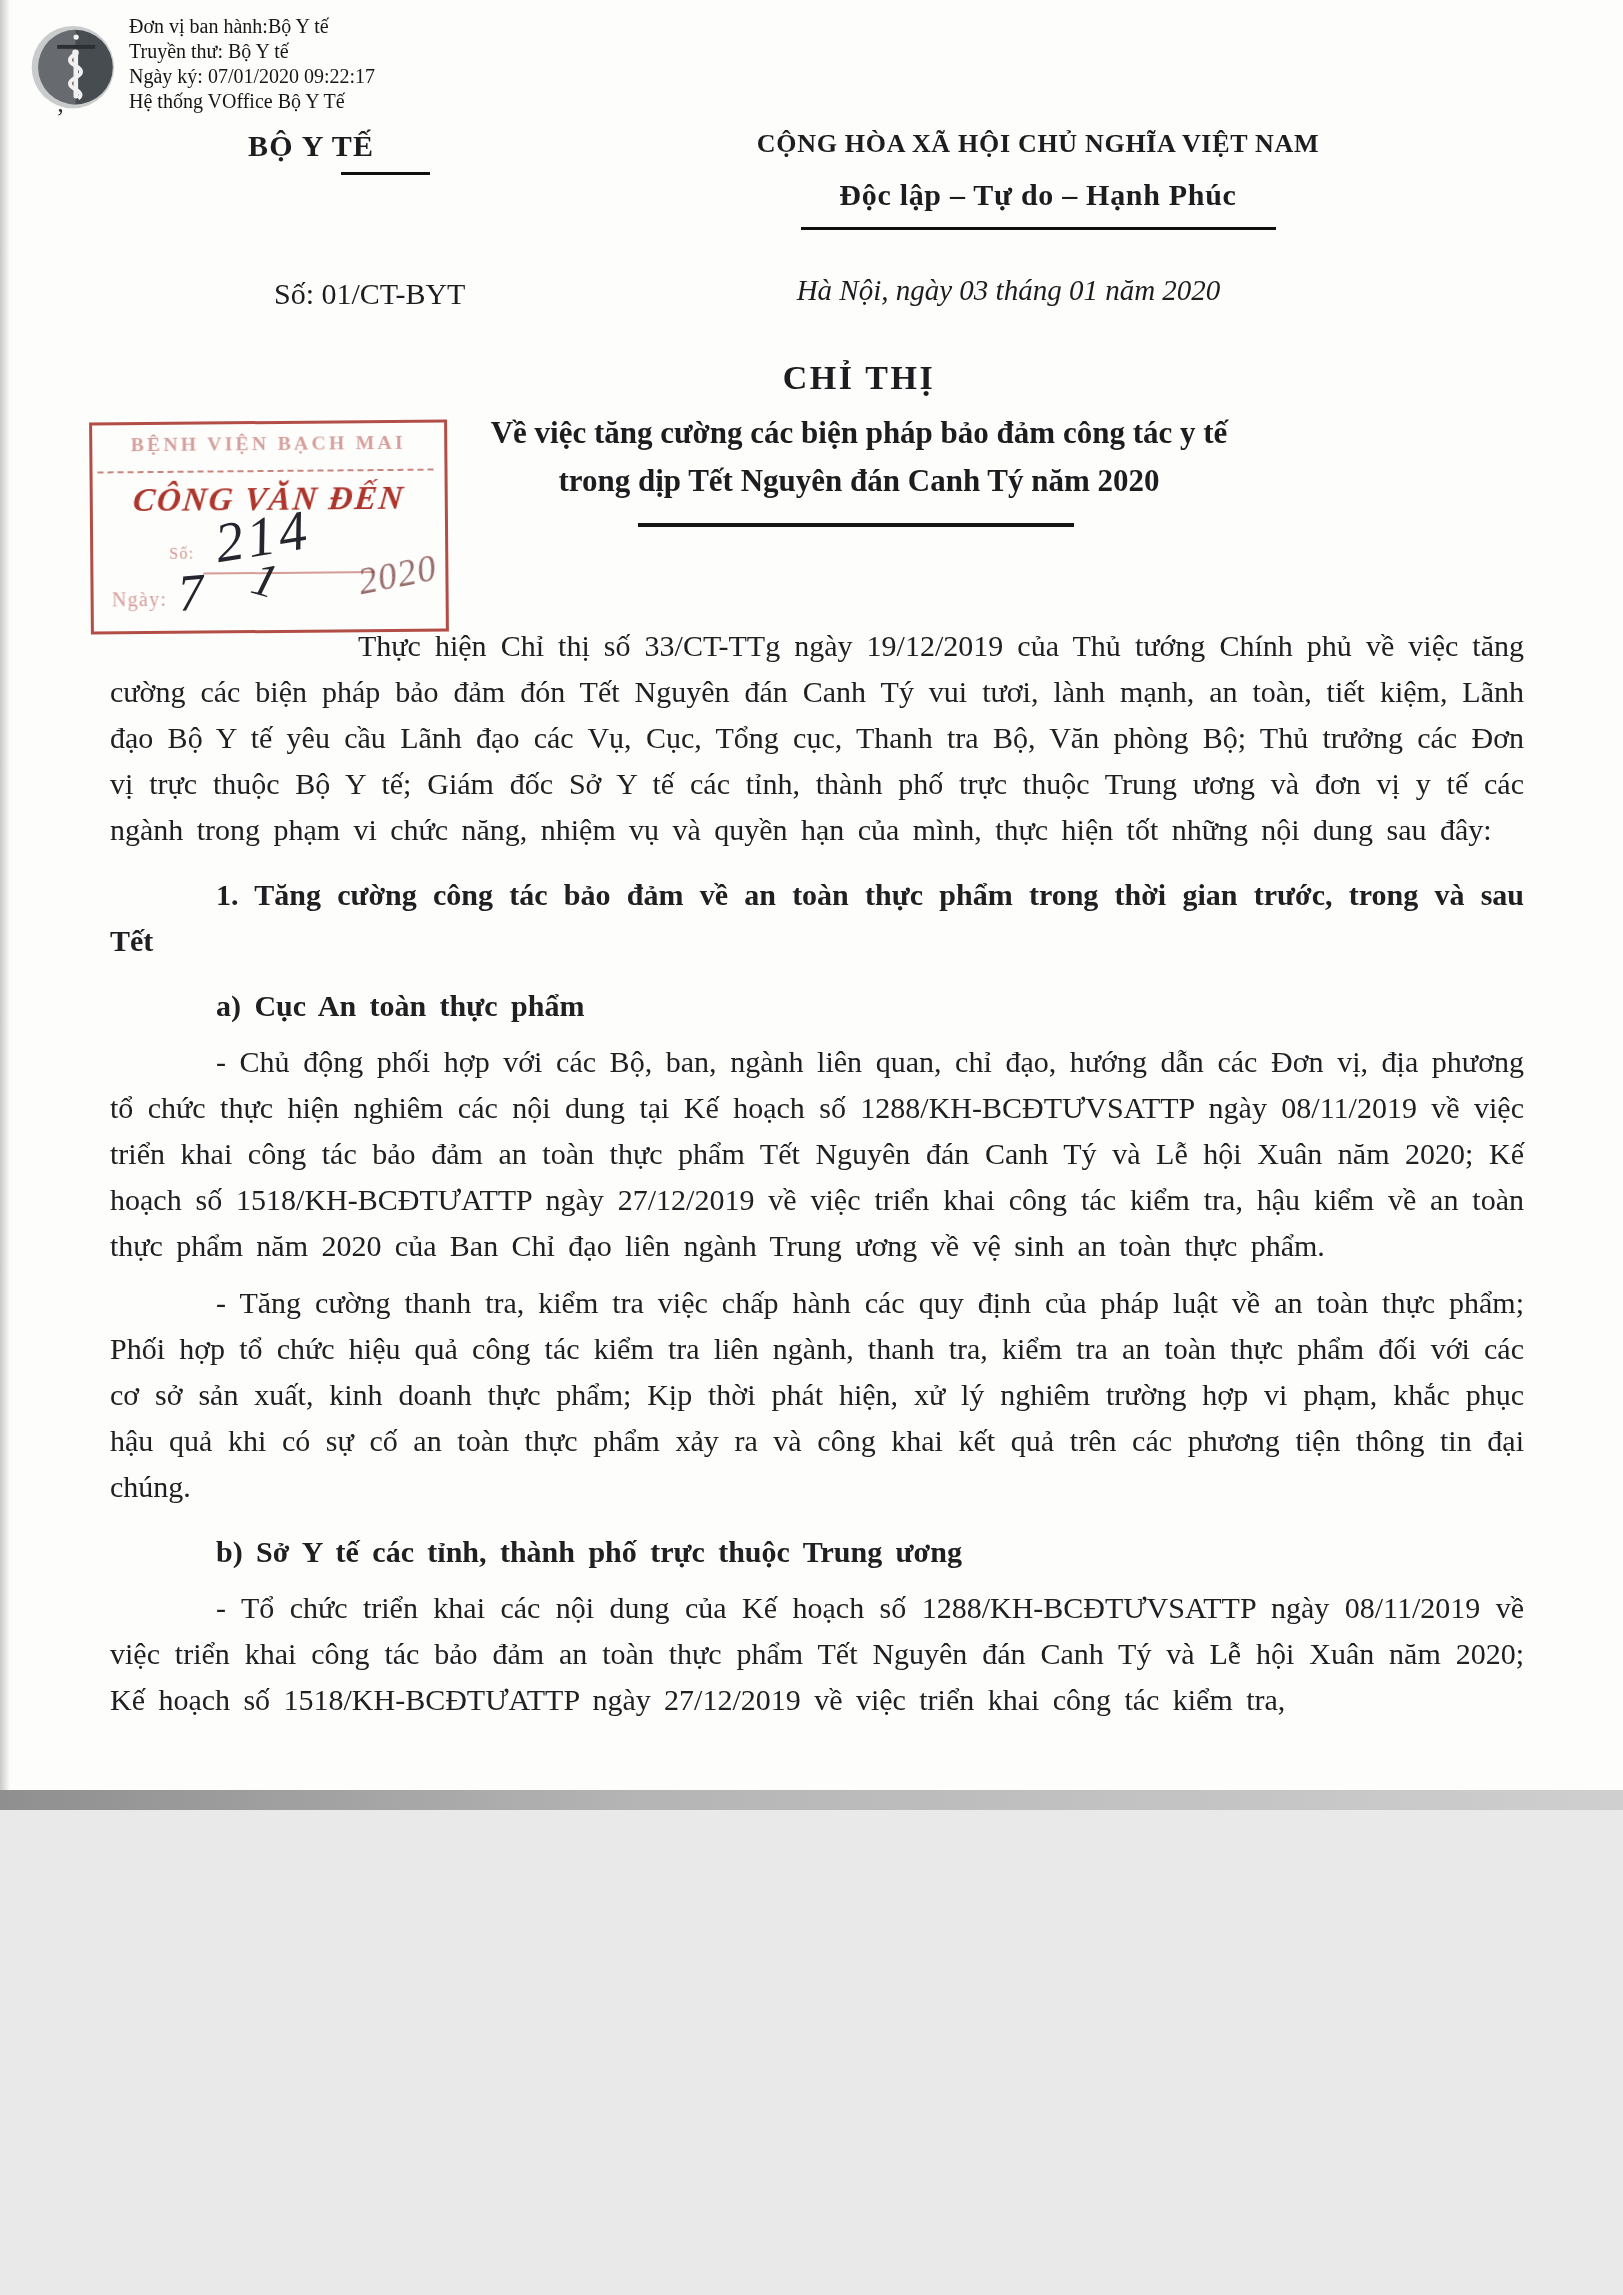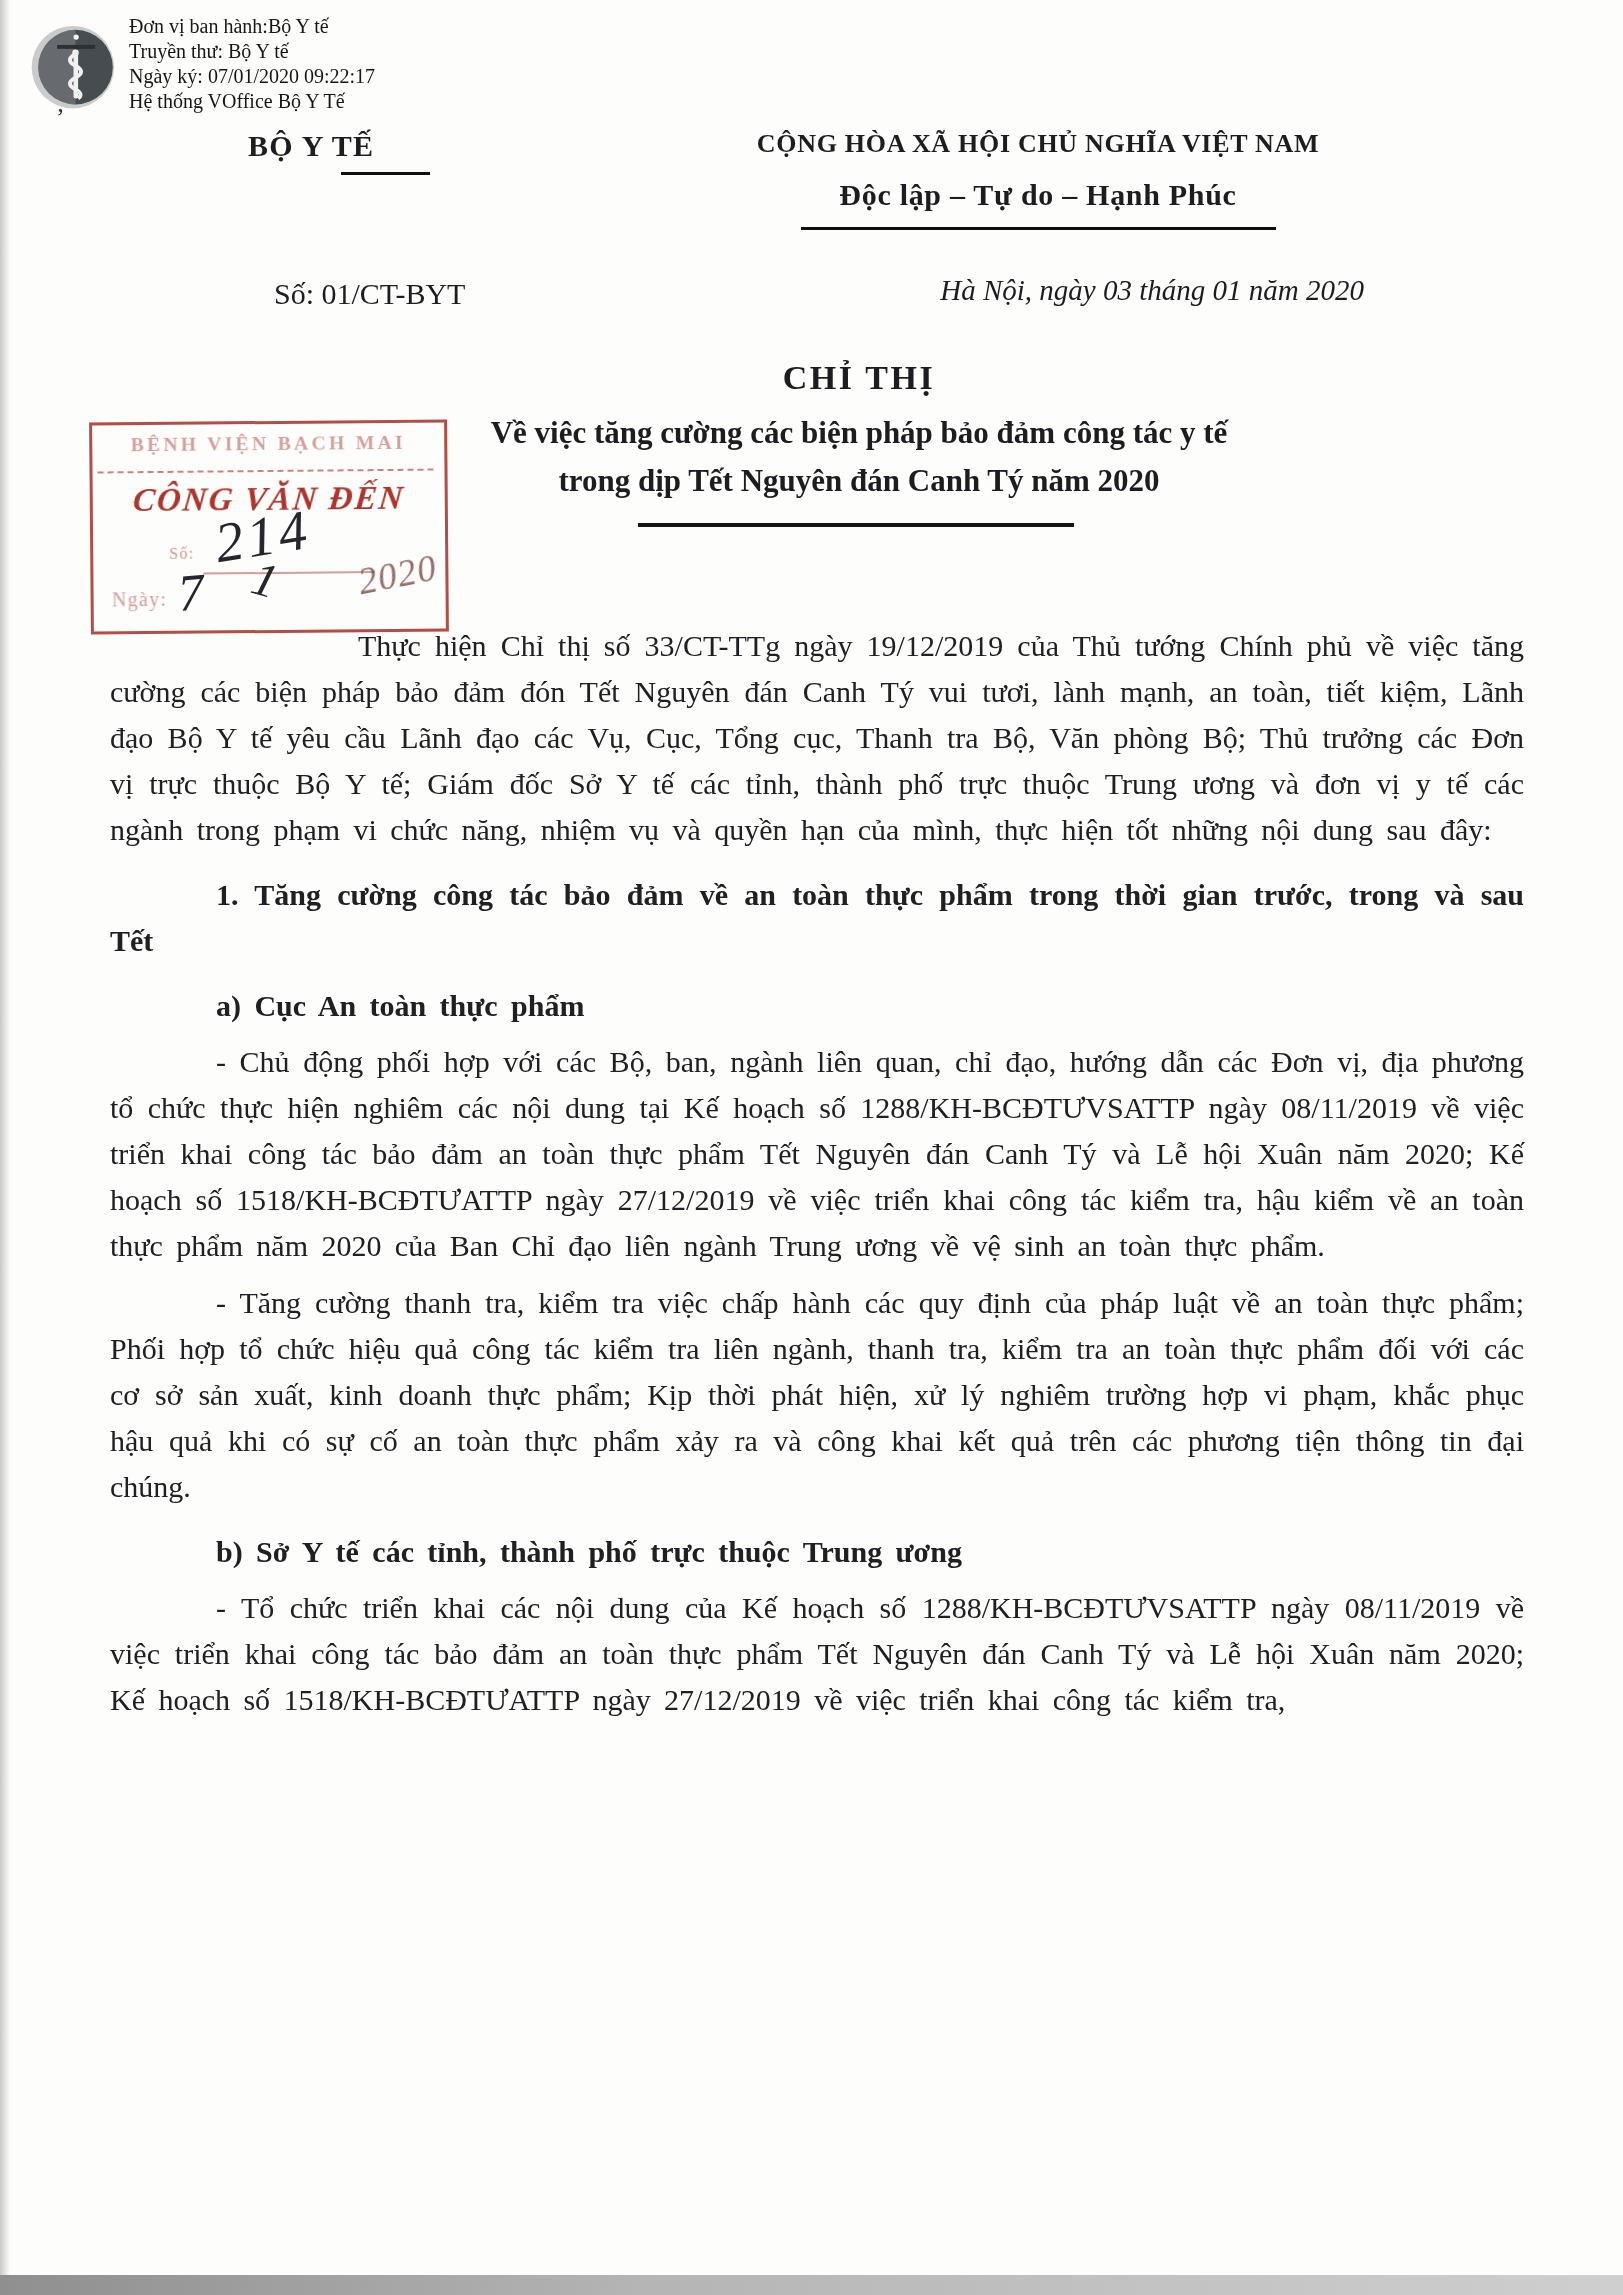--- a/index.html
+++ b/index.html
@@ -1,19 +1,19 @@
 <!DOCTYPE html>
 <html style="font-size:10.4px"><head>
 <meta charset="utf-8">
 <style>
   html,body{margin:0;padding:0;background:#e9e9e9;}
   .page{
     position:relative;
     width:1624px;
-    height:2295px;
+    height:1810px;
     background:#fdfdfc;
     font-family:"Liberation Serif","DejaVu Serif",serif;
     color:#1d1d1f;
     overflow:hidden;
   }
   
   .edge-left{position:absolute;left:0;top:0;width:10.4px;height:100%;
     background:linear-gradient(to right,#c9c9c9,rgba(255,255,255,0));}
   .edge-bottom{position:absolute;left:0;bottom:0;width:100%;height:19.6px;
     background:linear-gradient(to right,#8f8f8f,#b5b5b5 40%,#cfcfcf);}
@@ -26,21 +26,21 @@
   
   .ministry{position:absolute;left:248px;top:129px;width:287px;
     font-size:30px;font-weight:bold;letter-spacing:1.3px;}
   .ministry-underline{position:absolute;left:341px;top:172px;width:89px;height:3.3px;background:#101010;}
   .doc-number{position:absolute;left:274px;top:277px;font-size:30px;}
   .motto1{position:absolute;left:666px;top:129px;width:744px;text-align:center;
     font-size:26px;font-weight:bold;white-space:nowrap;letter-spacing:0.7px;}
   .motto2{position:absolute;left:666px;top:178px;width:744px;text-align:center;
     font-size:30px;font-weight:bold;letter-spacing:0.7px;}
   .motto-underline{position:absolute;left:801px;top:227px;width:475px;height:3.3px;background:#101010;}
-  .place-date{position:absolute;left:653px;top:274px;width:711px;text-align:right;
+  .place-date{position:absolute;left:653px;top:274px;width:711px;text-align:center;
     font-size:29px;font-style:italic;}
 
   
   .title-kind{position:absolute;left:94px;top:359px;width:1530px;text-align:center;
     font-size:34px;font-weight:bold;letter-spacing:2.6px;}
   .title-sub1{position:absolute;left:94px;top:415px;width:1530px;text-align:center;
     font-size:31px;font-weight:bold;}
   .title-sub2{position:absolute;left:94px;top:463px;width:1530px;text-align:center;
     font-size:31px;font-weight:bold;}
   .title-underline{position:absolute;left:638px;top:523px;width:436px;height:3.9px;background:#151515;}

